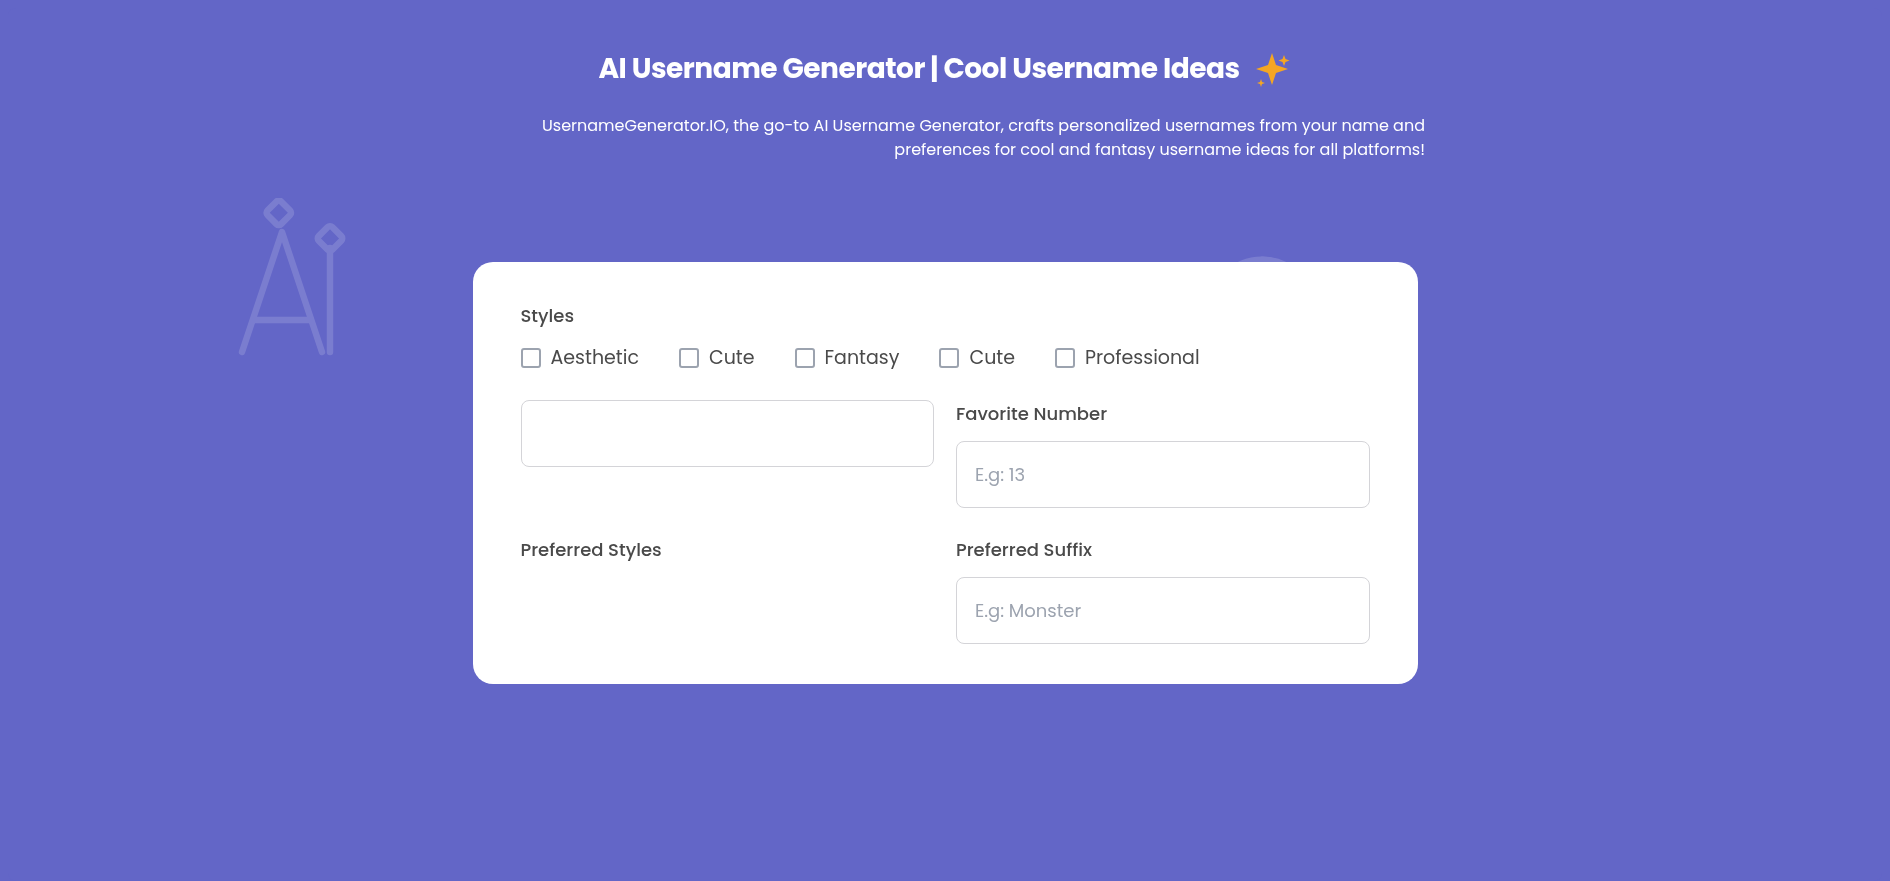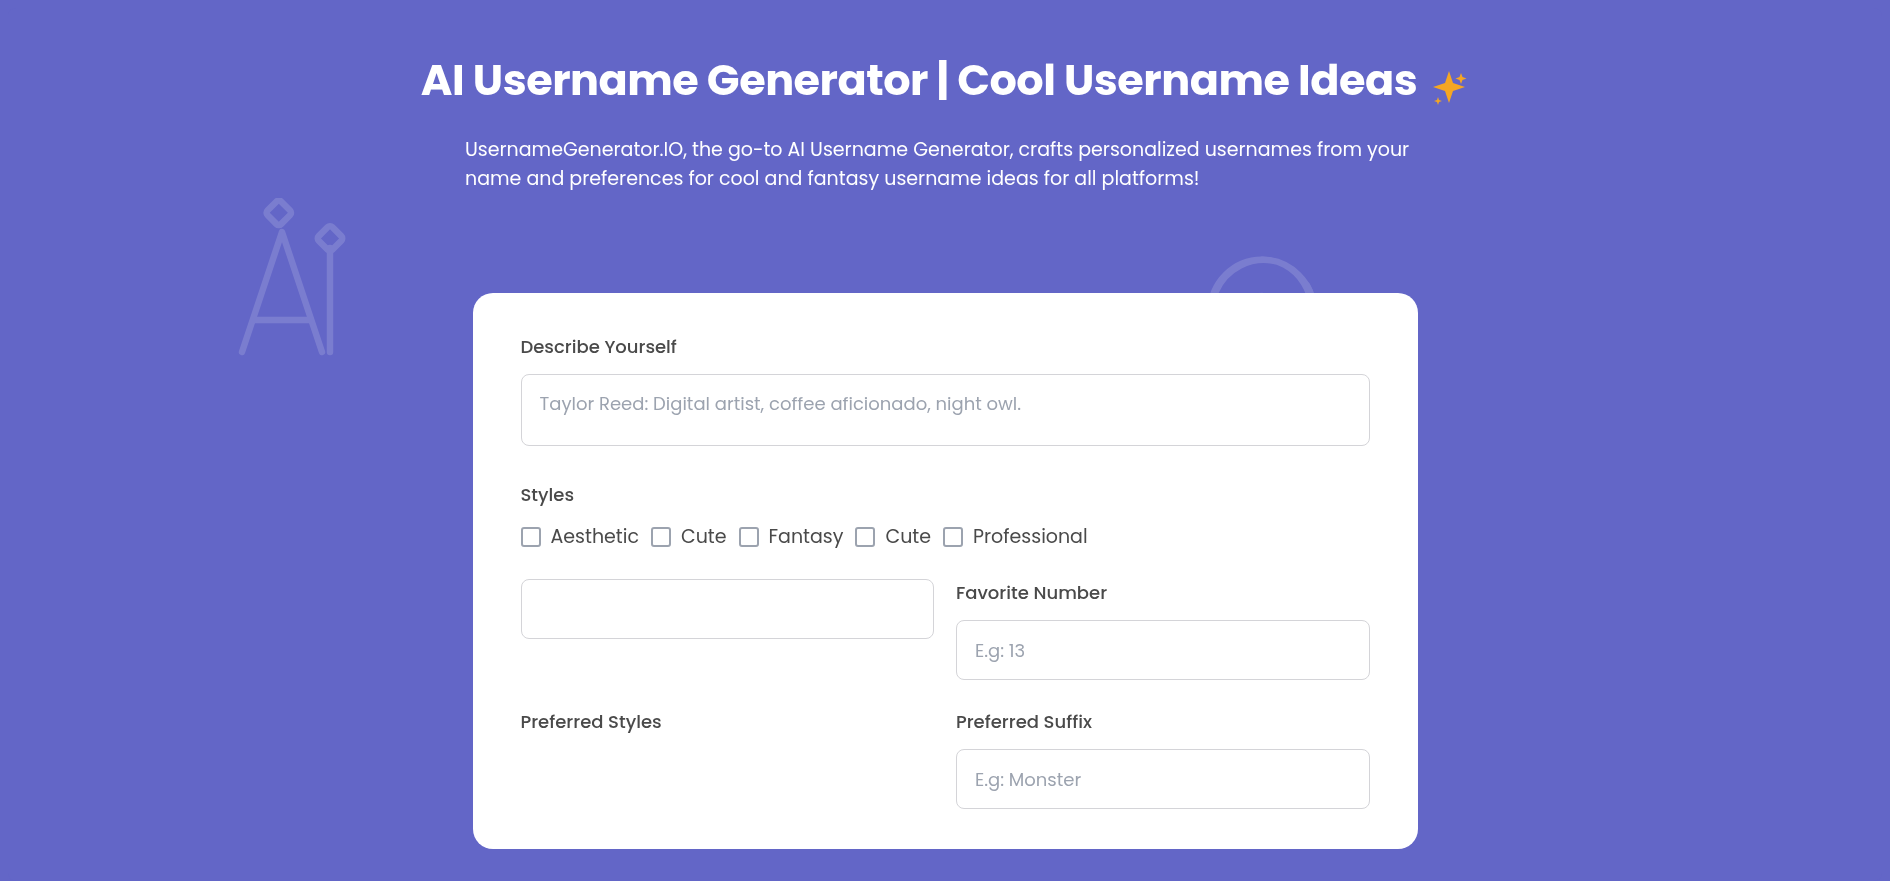--- a/index.html
+++ b/index.html
@@ -16,38 +16,38 @@
 }
 .hero {
   background: #6366c7;
   border-radius: 8px;
   position: relative;
   padding-top: 40px;
   min-height: 873px;
 }
 .hero-title {
   color: #fff;
-  font-size: 43px;
+  font-size: 28px;
   font-weight: 700;
   text-align: center;
   letter-spacing: -0.5px;
   display: flex;
   align-items: center;
   justify-content: center;
   gap: 12px;
 }
 .sparkle {
   display: inline-block;
   width: 40px;
   height: 40px;
 }
 .hero-sub {
   color: #fff;
-  text-align: left;
-  font-size: 19px;
+  text-align: right;
+  font-size: 16px;
   font-weight: 400;
   max-width: 960px;
   margin: 24px auto 0;
   line-height: 1.5;
 }
 .bg-icon {
   position: absolute;
   opacity: 0.15;
   pointer-events: none;
 }
@@ -93,21 +93,21 @@
 .text-input::placeholder, .textarea-input::placeholder {
   color: #9ca3af;
 }
 .textarea-input {
   height: 72px;
   line-height: 1.4;
 }
 .field-block { margin-bottom: 28px; }
 .checkbox-row {
   display: flex;
-  gap: 12px;
+  gap: 40px;
   align-items: center;
 }
 .checkbox-item {
   display: flex;
   align-items: center;
   gap: 10px;
   cursor: pointer;
 }
 .checkbox-box {
   width: 20px;
@@ -121,21 +121,21 @@
   font-size: 19px;
   font-weight: 400;
 }
 .row-two {
   display: grid;
   grid-template-columns: 1fr 1fr;
   gap: 22px;
   margin-bottom: 28px;
 }
 .text-input-sm {
-  height: 60px;
+  height: 67px;
 }
 </style>
 </head>
 <body>
 
 <div class="page-wrap">
   <div class="hero">
 
     <svg class="bg-icon bg-icon-left" viewBox="0 0 100 110" fill="none" stroke="#fff" stroke-width="4" stroke-linecap="round" stroke-linejoin="round">
       <path d="M15 95 L40 20 L65 95"></path>
@@ -161,24 +161,20 @@
           <path d="M32 6 L33.5 10 L37.5 11.5 L33.5 13 L32 17 L30.5 13 L26.5 11.5 L30.5 10 Z" fill="#f5a623"></path>
           <path d="M9 30 L10 33 L13 34 L10 35 L9 38 L8 35 L5 34 L8 33 Z" fill="#f5a623"></path>
         </svg>
       </span>
     </h1>
 
     <p class="hero-sub">UsernameGenerator.IO, the go-to AI Username Generator, crafts personalized usernames from your name and preferences for cool and fantasy username ideas for all platforms!</p>
 
     <div class="card">
 
-      <div class="field-block">
-        <label class="field-label">Describe Yourself</label>
-        <textarea class="textarea-input" placeholder="Taylor Reed: Digital artist, coffee aficionado, night owl." style=""></textarea>
-      </div>
 
       <div class="field-block">
         <label class="field-label">Styles</label>
         <div class="checkbox-row">
           <label class="checkbox-item">
             <span class="checkbox-box"></span>
             <span class="checkbox-label">Aesthetic</span>
           </label>
           <label class="checkbox-item">
             <span class="checkbox-box"></span>

